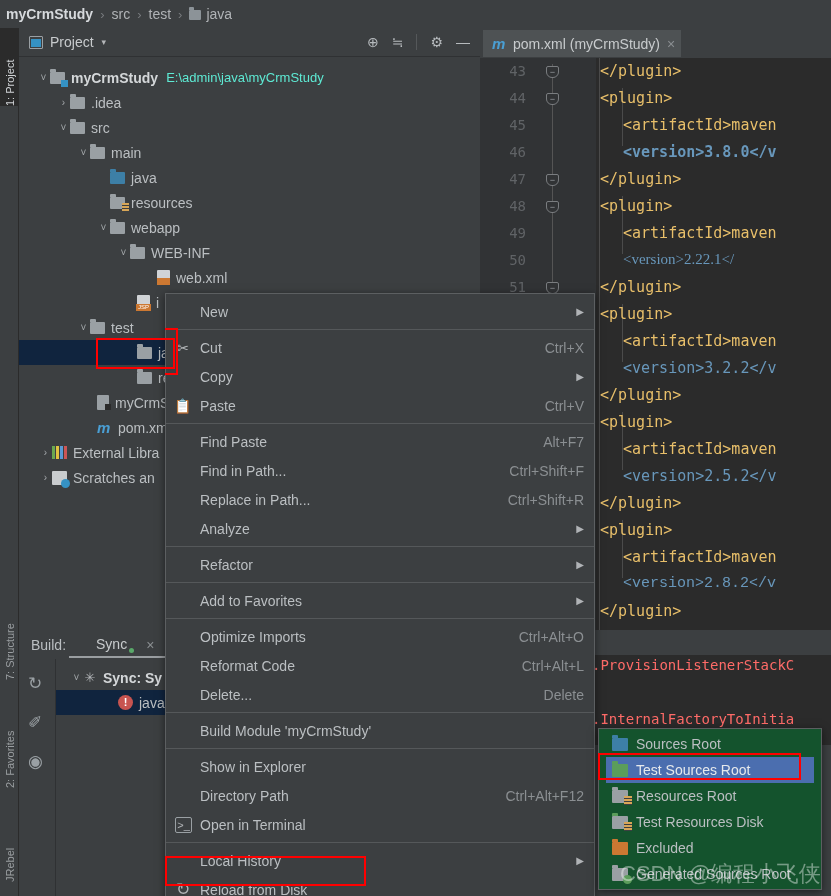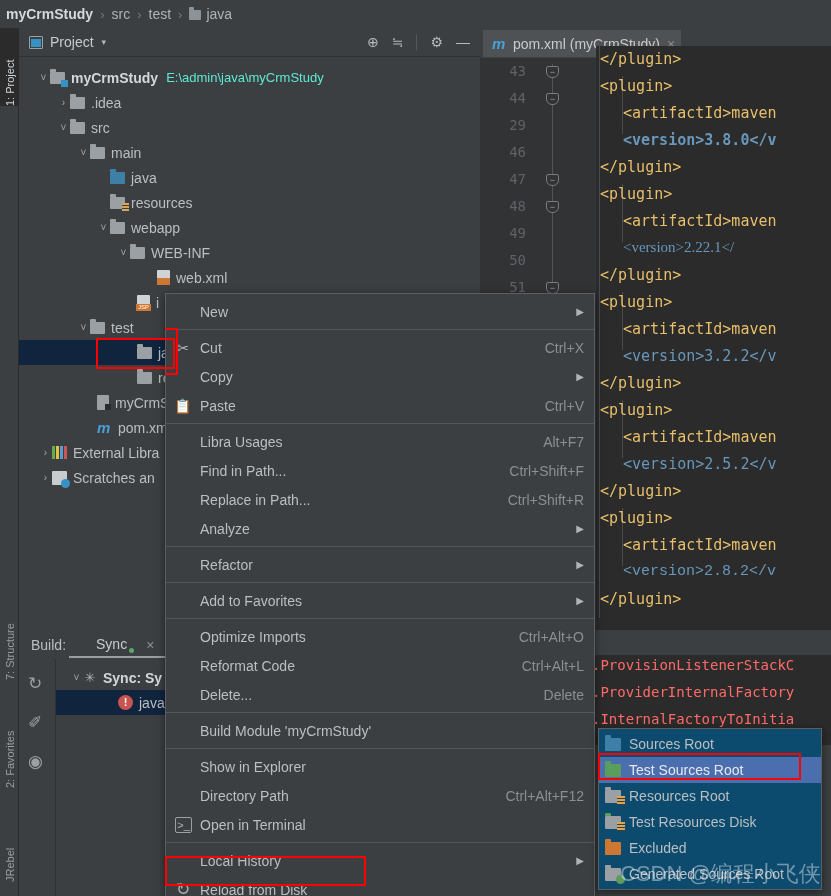--- a/index.html
+++ b/index.html
@@ -96,21 +96,21 @@
     padding:0 6px 0 9px; background:#4e5254; font-size:14px; color:#c8cbcd; white-space:nowrap;
   }
   .tab .mico { font-size:15px; }
   .tab-x { margin-left:7px; color:#8b8f92; font-size:14px; }
   .gutter { position:absolute; left:0; top:30px; width:116px; height:572px; background:#313335; }
   .lnum { position:absolute; right:70px; font-size:14px; color:#606366; font-family:"DejaVu Sans Mono",monospace; }
   .foldline { position:absolute; left:72px; top:6px; width:1px; height:240px; background:#555; }
   .foldmk { position:absolute; left:66px; width:13px; height:12px; border:1px solid #7a7d80; color:#9aa0a4;
             font-size:9px; text-align:center; line-height:10px; background:#313335;}
   .foldmk.close{ border-radius:2px 2px 6px 6px; }
-  .codearea { position:absolute; left:116px; top:18px; width:235px; height:572px; background:#2b2b2b; overflow:hidden;text-align:center;}
+  .codearea { position:absolute; left:116px; top:30px; width:235px; height:572px; background:#2b2b2b; overflow:hidden;text-align:center;}
   .cline { position:absolute; left:0; white-space:pre; font-family:"DejaVu Sans Mono",monospace; font-size:15px; }
   .tagc { color:#e8bf6a; }
   .valc { color:#6897bb; }
   .indentbar { position:absolute; width:1px; background:#4b4b4b; }
 
   
   .buildpanel { position:absolute; left:19px; top:630px; width:812px; height:266px; background:#3c3f41; }
   .build-header { height:29px; display:flex; align-items:center; padding-left:12px; font-size:14px; color:#bbbfc2;}
   .build-tab { margin-left:30px; color:#c8cbcd; position:relative; padding-bottom:2px;}
   .greendot { display:inline-block;width:5px;height:5px;border-radius:50%;background:#59a869;margin-left:2px;position:relative;top:4px;}
@@ -138,22 +138,22 @@
   .mi { height:29px; display:flex; align-items:center; padding:0 10px 0 0; color:#bbbfc2; position:relative;}
   .mi-ico { width:34px; text-align:center; color:#b0b3b6; font-size:14px; flex:none;}
   .mi-lbl { flex:1; }
   .mi-acc { color:#8b8f92; font-size:14px; margin-left:12px;}
   .mi-arrow { color:#b0b3b6; font-size:10px; margin-left:12px;}
   .msep { height:1px; background:#55585a; margin:3px 0; }
 
   
   .submenu {
     position:absolute; left:598px; top:728px; width:224px;
-    background:#0c4a6e; border:1px solid #5c5f61; box-shadow:0 2px 8px rgba(0,0,0,.5);
-    font-size:14px; padding:2px 0;
+    background:#14532d; border:1px solid #5c5f61; box-shadow:0 2px 8px rgba(0,0,0,.5);
+    font-size:14px; padding:2px 7px;
   }
   .si { height:26px; display:flex; align-items:center; color:#bbbfc2; padding-left:6px;}
   .si.hl { background:#4b6eaf; color:#e6e9ec; }
   .sfolder { width:16px;height:13px;margin-right:8px;position:relative;display:inline-block;border-radius:1px;background:#9aa0a4;flex:none;}
   .sfolder:before{content:"";position:absolute;left:0;top:-3px;width:6px;height:3px;background:inherit;border-radius:1px 1px 0 0;}
   .sf-src{background:#3d7fa6;}
   .sf-test{background:#5b9d5b;}
   .sf-res{background:#9aa0a4;}
   .sf-res:after{content:"";position:absolute;right:-4px;bottom:-2px;width:8px;height:9px;background:repeating-linear-gradient(#d8a657 0 2px,#3c3f41 2px 3px);}
   .sf-testres{background:#9aa0a4;}
@@ -323,21 +323,21 @@
     <div class="tabbar">
       <div class="tab">
         <span class="mico">m</span>
         <span>pom.xml (myCrmStudy)</span>
         <span class="tab-x">×</span>
       </div>
     </div>
     <div class="gutter">
       <div class="lnum" style="top:5px;">43</div>
       <div class="lnum" style="top:32px;">44</div>
-      <div class="lnum" style="top:59px;">29</div>
+      <div class="lnum" style="top:59px;">45</div>
       <div class="lnum" style="top:86px;">46</div>
       <div class="lnum" style="top:113px;">47</div>
       <div class="lnum" style="top:140px;">48</div>
       <div class="lnum" style="top:167px;">49</div>
       <div class="lnum" style="top:194px;">50</div>
       <div class="lnum" style="top:221px;">51</div>
       <div class="foldline"></div>
       <div class="foldmk close" style="top:8px;">−</div>
       <div class="foldmk close" style="top:35px;">−</div>
       <div class="foldmk close" style="top:116px;">−</div>
@@ -398,21 +398,20 @@
       </div>
       <div class="brow sel" style="top:31px; left:0; width:776px; padding-left:62px;">
         <span class="berr">!</span>
         <span style="color:#bbbfc2;">java.l</span>
       </div>
     </div>
   </div>
 
   <div class="console">
     <div class="cerr" style="top:2px;">.ProvisionListenerStackC</div>
-    <div class="cerr" style="top:29px;">.ProviderInternalFactory</div>
     <div class="cerr" style="top:56px;">.InternalFactoryToInitia</div>
   </div>
 
   <div class="ctxmenu">
     <div class="mi">
       <span class="mi-ico"></span>
       <span class="mi-lbl">New</span>
       <span class="mi-arrow">▶</span>
     </div>
     <div class="msep"></div>
@@ -427,21 +426,21 @@
       <span class="mi-arrow">▶</span>
     </div>
     <div class="mi">
       <span class="mi-ico">📋</span>
       <span class="mi-lbl">Paste</span>
       <span class="mi-acc">Ctrl+V</span>
     </div>
     <div class="msep"></div>
     <div class="mi">
       <span class="mi-ico"></span>
-      <span class="mi-lbl">Libra Usages</span>
+      <span class="mi-lbl">Find Paste</span>
       <span class="mi-acc">Alt+F7</span>
     </div>
     <div class="mi">
       <span class="mi-ico"></span>
       <span class="mi-lbl">Find in Path...</span>
       <span class="mi-acc">Ctrl+Shift+F</span>
     </div>
     <div class="mi">
       <span class="mi-ico"></span>
       <span class="mi-lbl">Replace in Path...</span>

